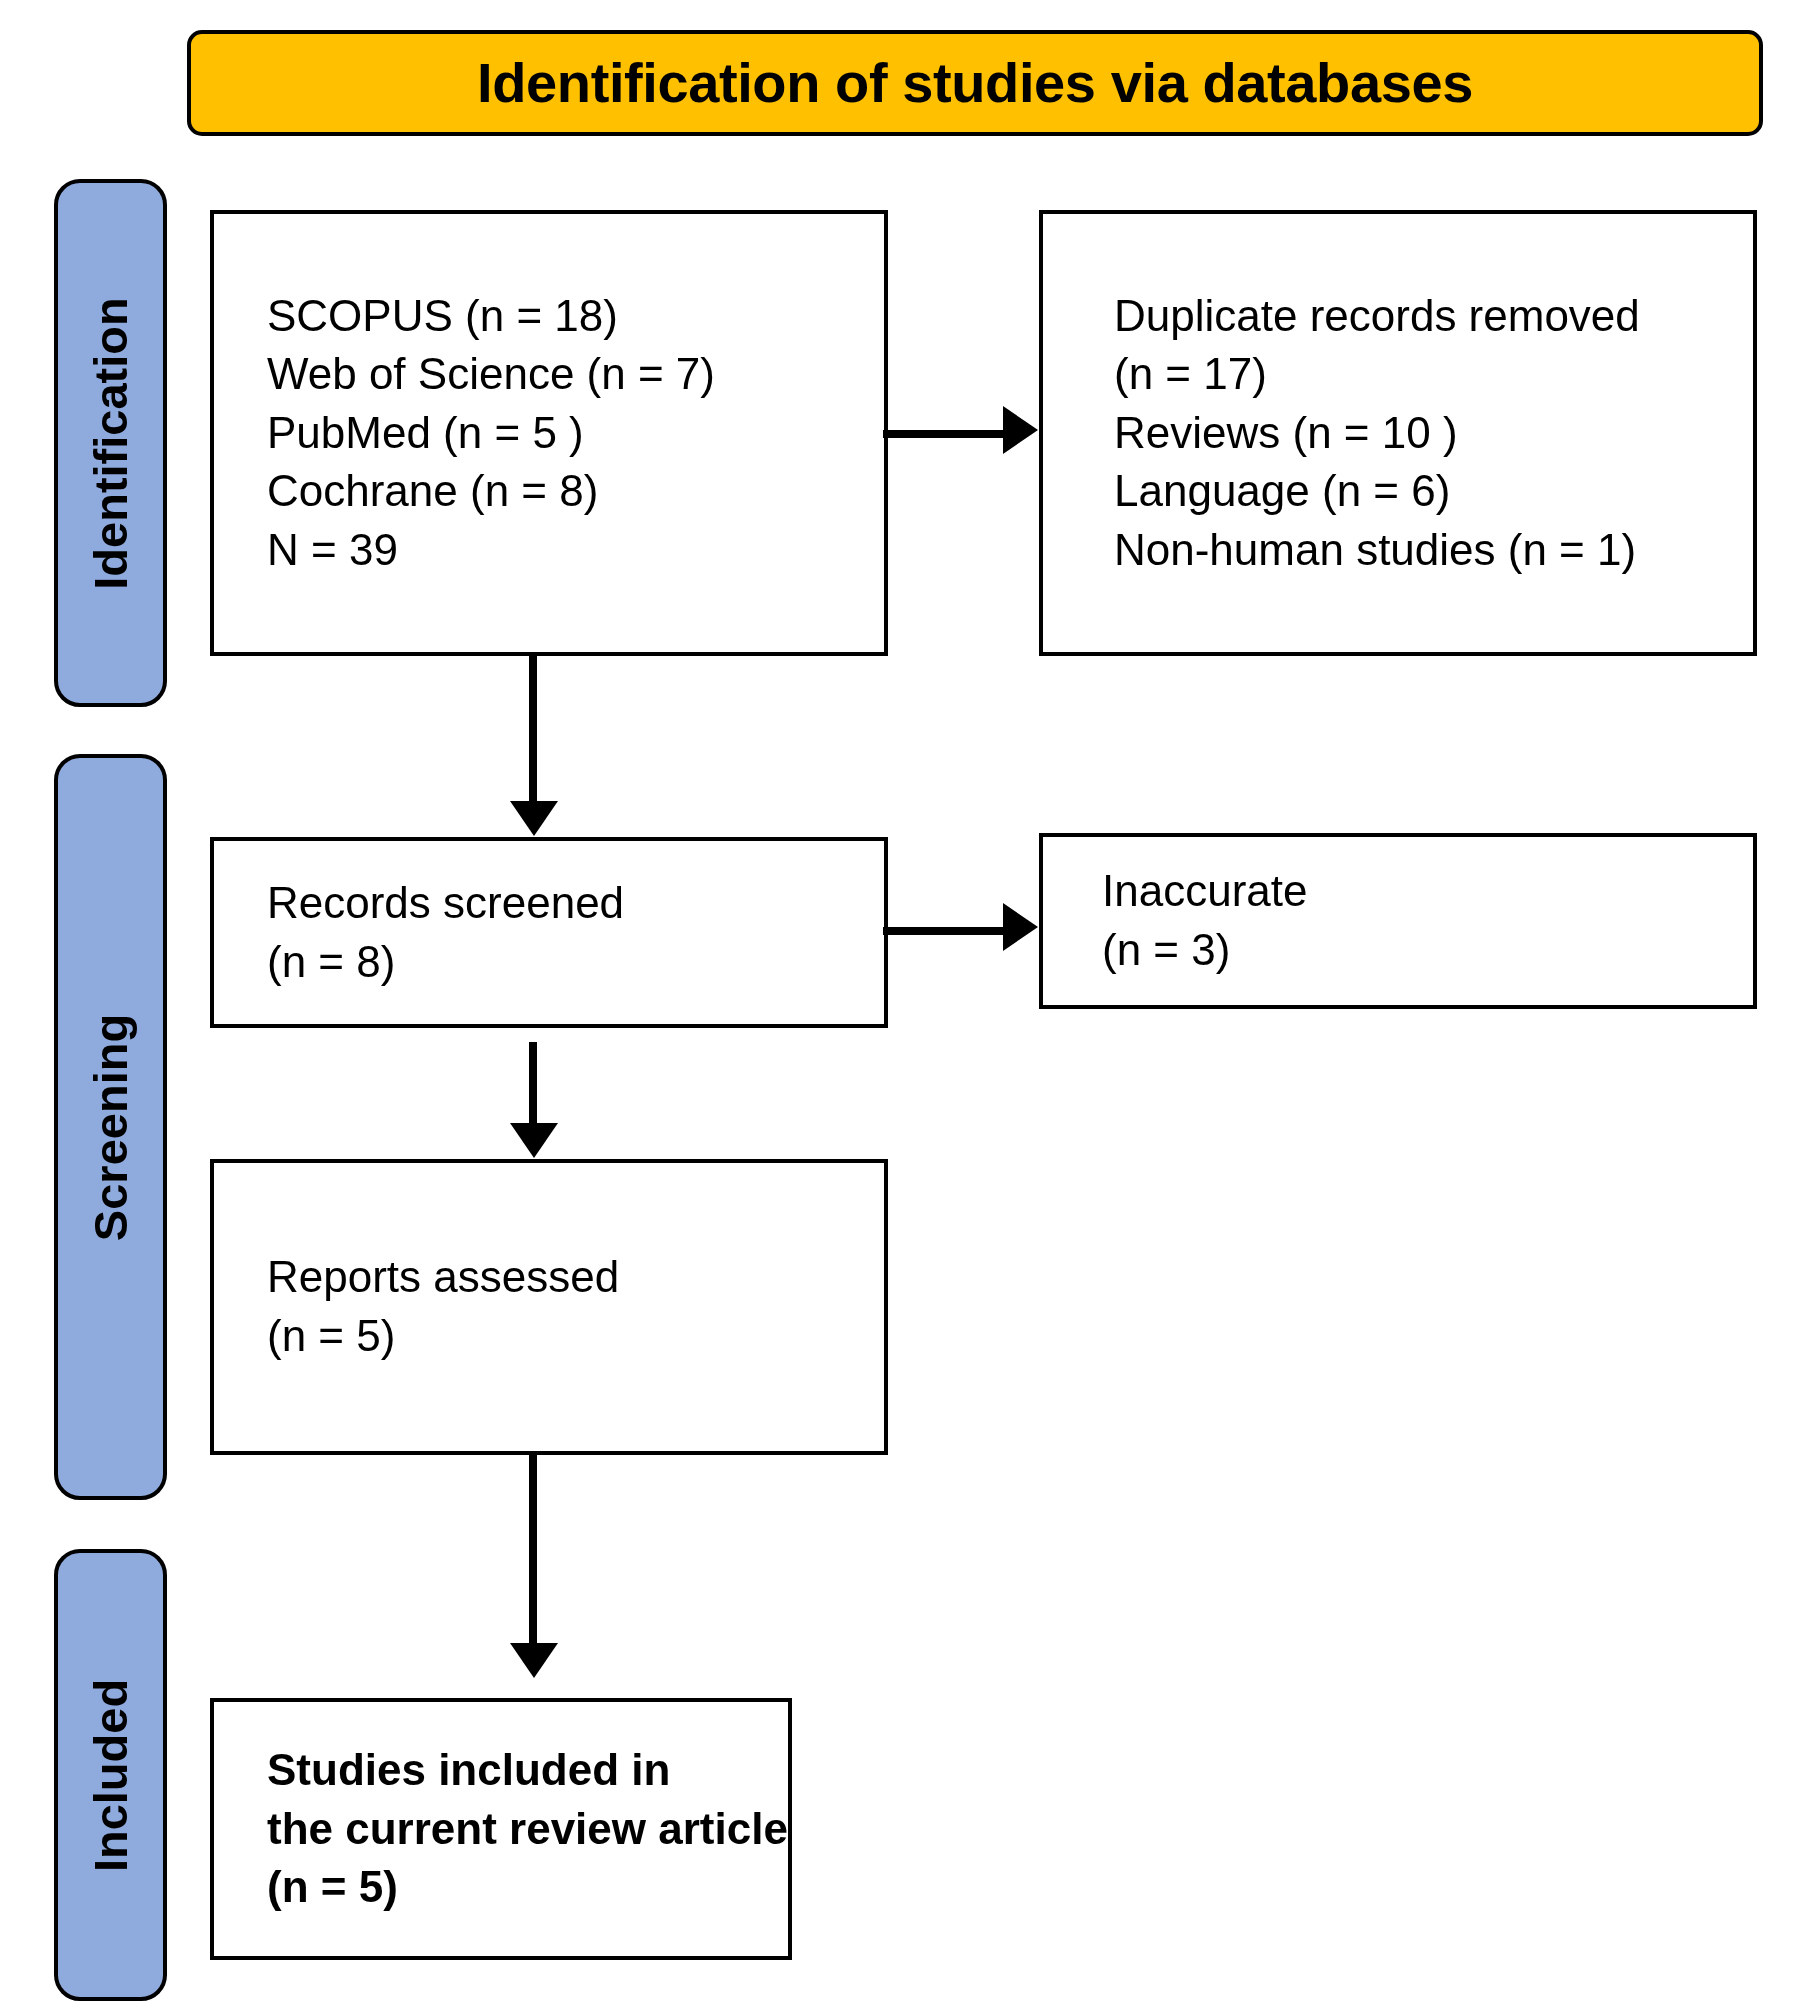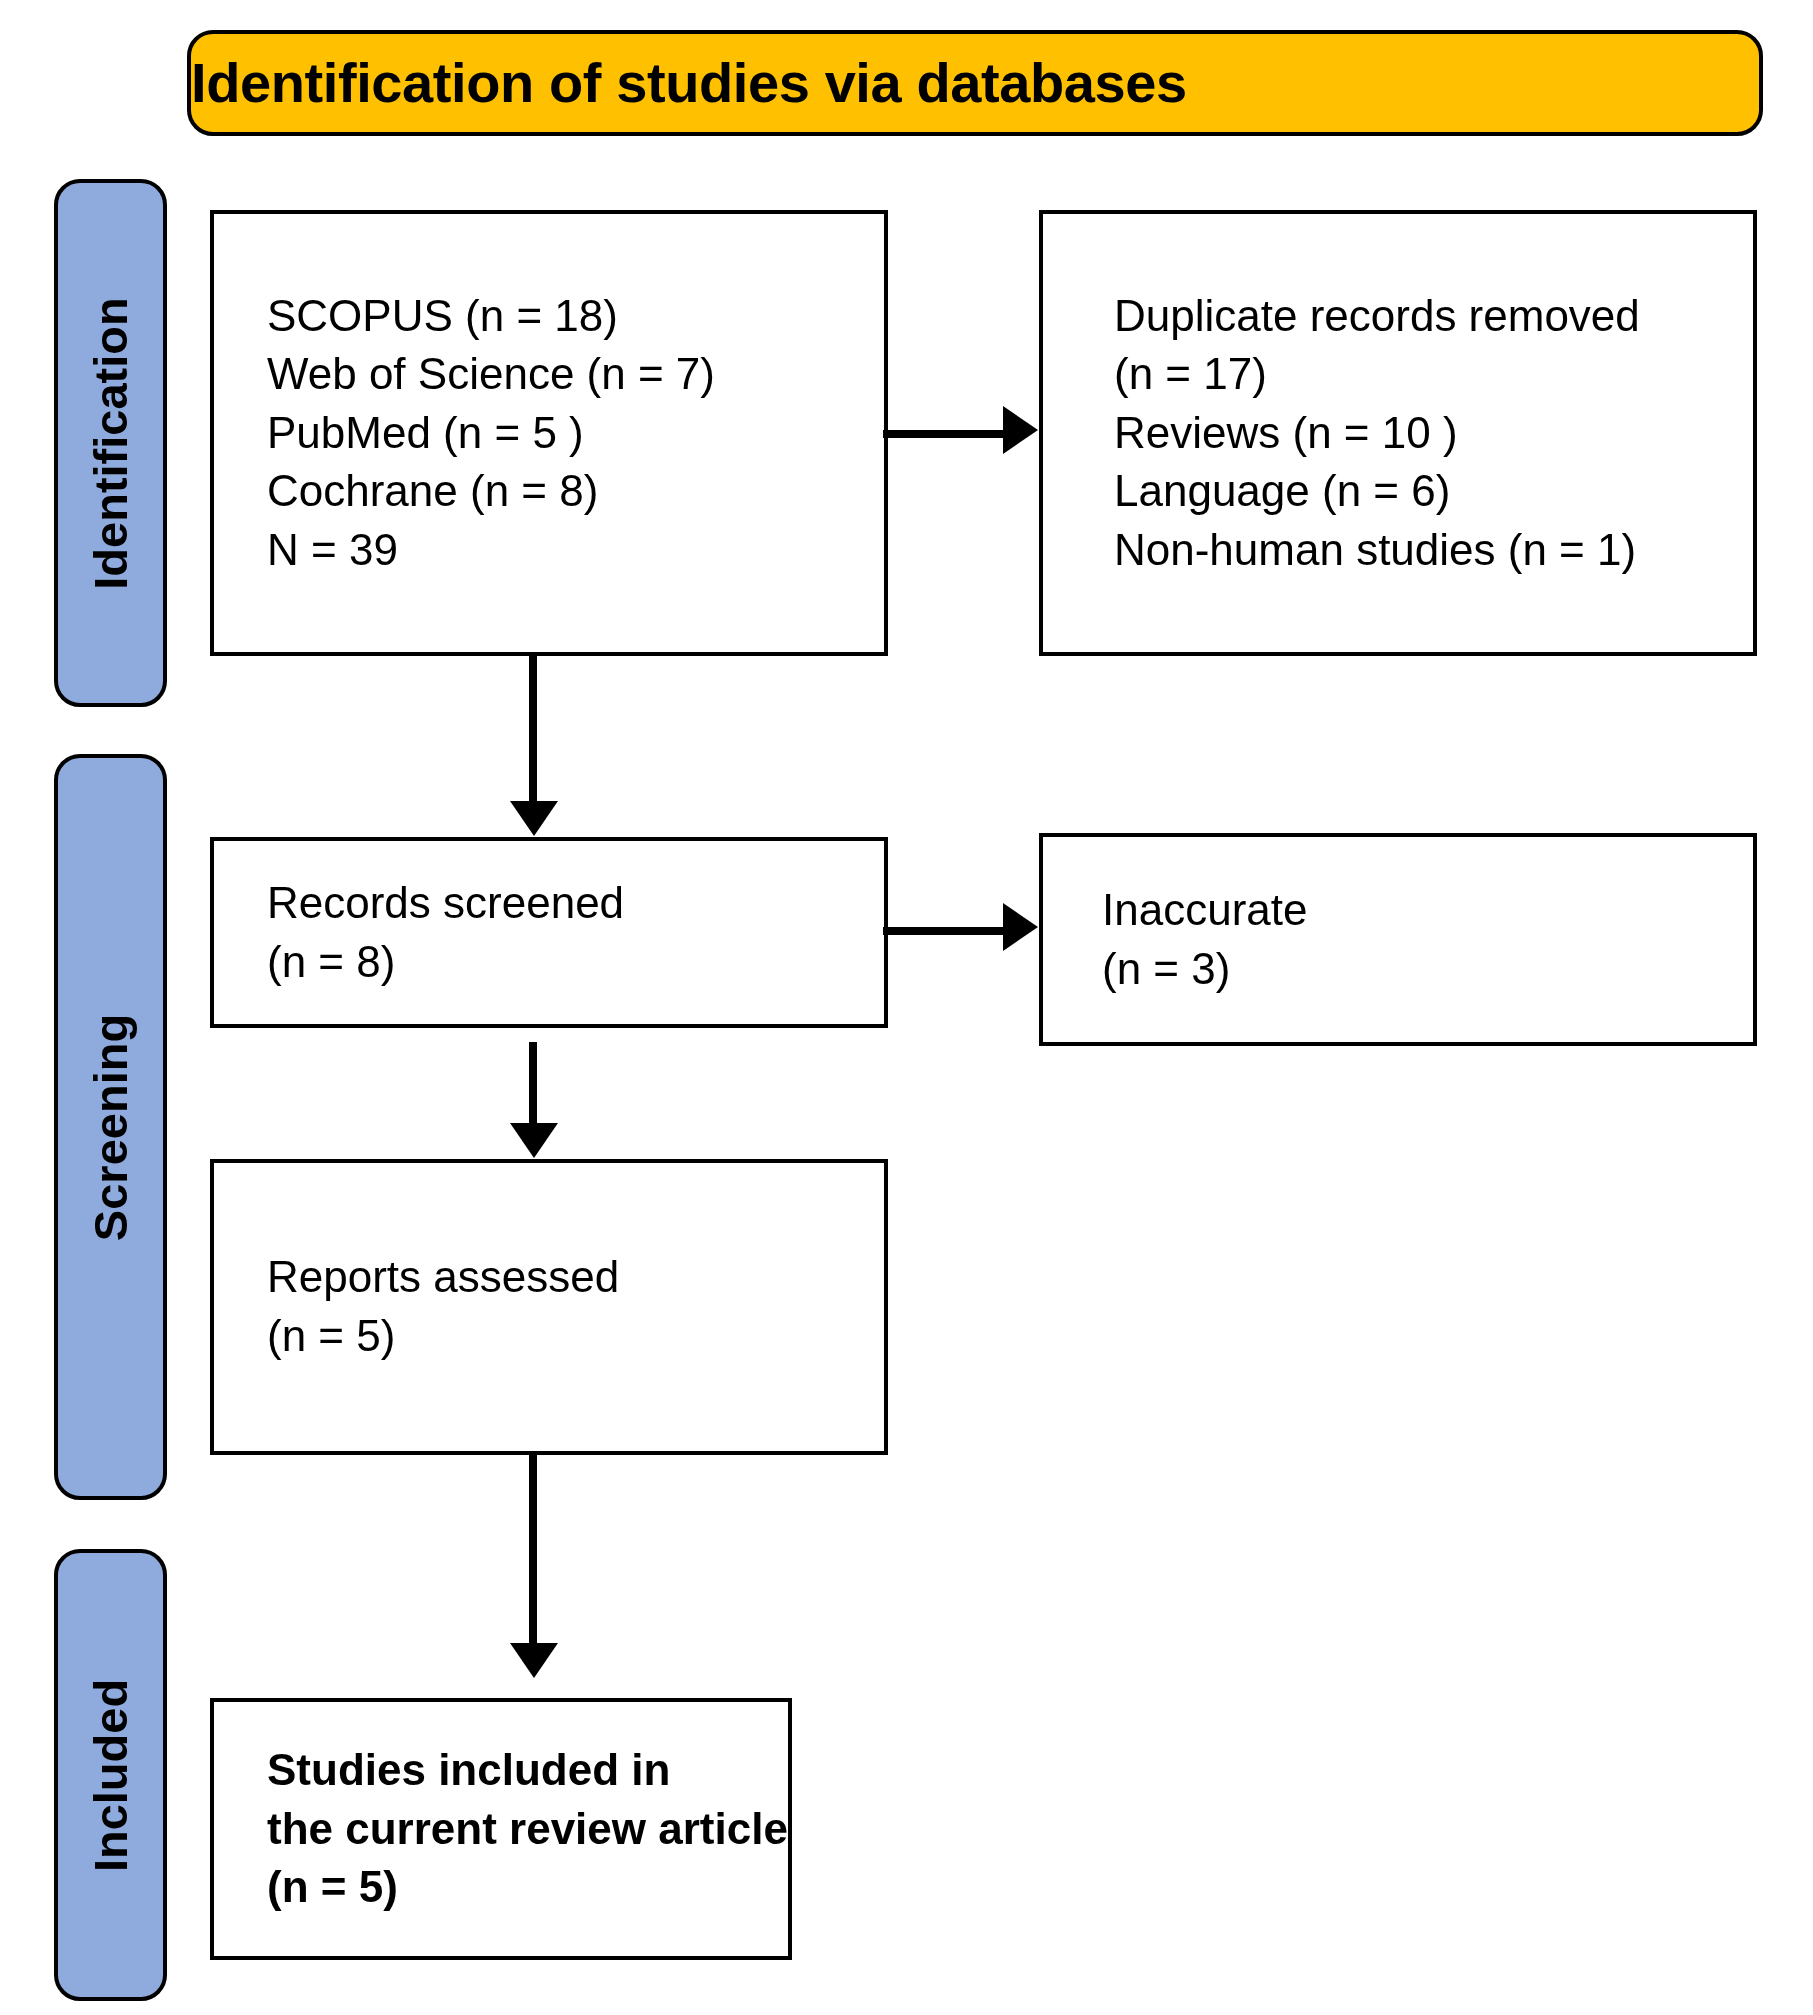--- a/index.html
+++ b/index.html
@@ -21,25 +21,25 @@
 
   
   .banner {
     position: absolute;
     left: 187px;
     top: 30px;
     width: 1576px;
     height: 106px;
     background: #FFC000;
     border: 4.5px solid #000000;
-    border-radius: 26px;
+    border-radius: 15px;
     box-sizing: border-box;
     display: flex;
     align-items: center;
-    justify-content: flex-start;
+    justify-content: center;
   }
   .banner-title {
     font-size: 56px;
     font-weight: bold;
     color: #000000;
     letter-spacing: -0.4px;
     line-height: 1;
     white-space: nowrap;
   }
 
@@ -84,21 +84,21 @@
     font-size: 44px;
     color: #000000;
     line-height: 1.33;
     white-space: nowrap;
   }
   .fbox.bold .fline { font-weight: bold; }
 
   #box-databases    { left: 210px;  top: 210px;  width: 678px;  height: 446px; }
   #box-excluded     { left: 1039px; top: 210px;  width: 718px;  height: 446px; padding-left: 12px; }
   #box-screened     { left: 210px;  top: 837px; width: 678px;  height: 191px; }
-  #box-inaccurate   { left: 1039px; top: 833px; width: 718px;  height: 213px; }
+  #box-inaccurate   { left: 1039px; top: 833px; width: 718px;  height: 176px; }
   #box-eligibility  { left: 210px;  top: 1159px; width: 678px;  height: 296px; }
   #box-included     { left: 210px;  top: 1687px; width: 582px;  height: 262px; margin-top: 11px; }
 
   #box-excluded .lines   { padding-left: 59px; }
   #box-inaccurate .lines { padding-left: 59px; }
 
   
   .vline {
     position: absolute;
     width: 8.3px;

